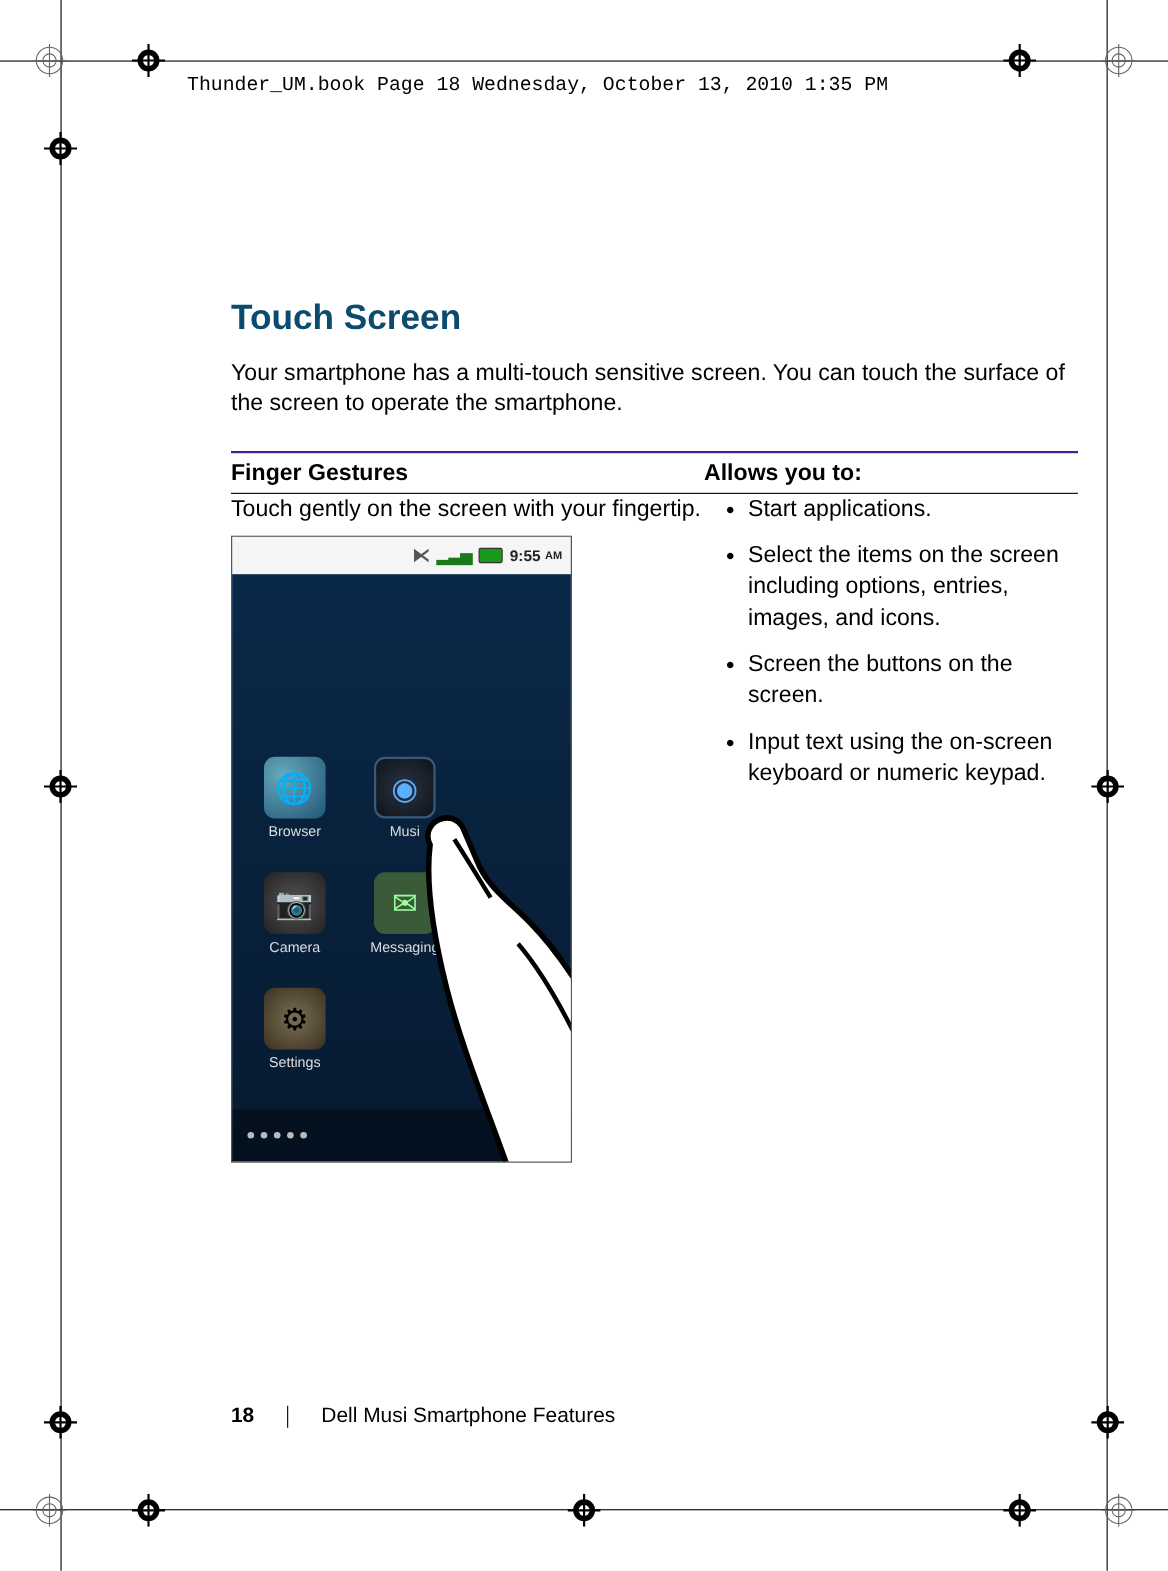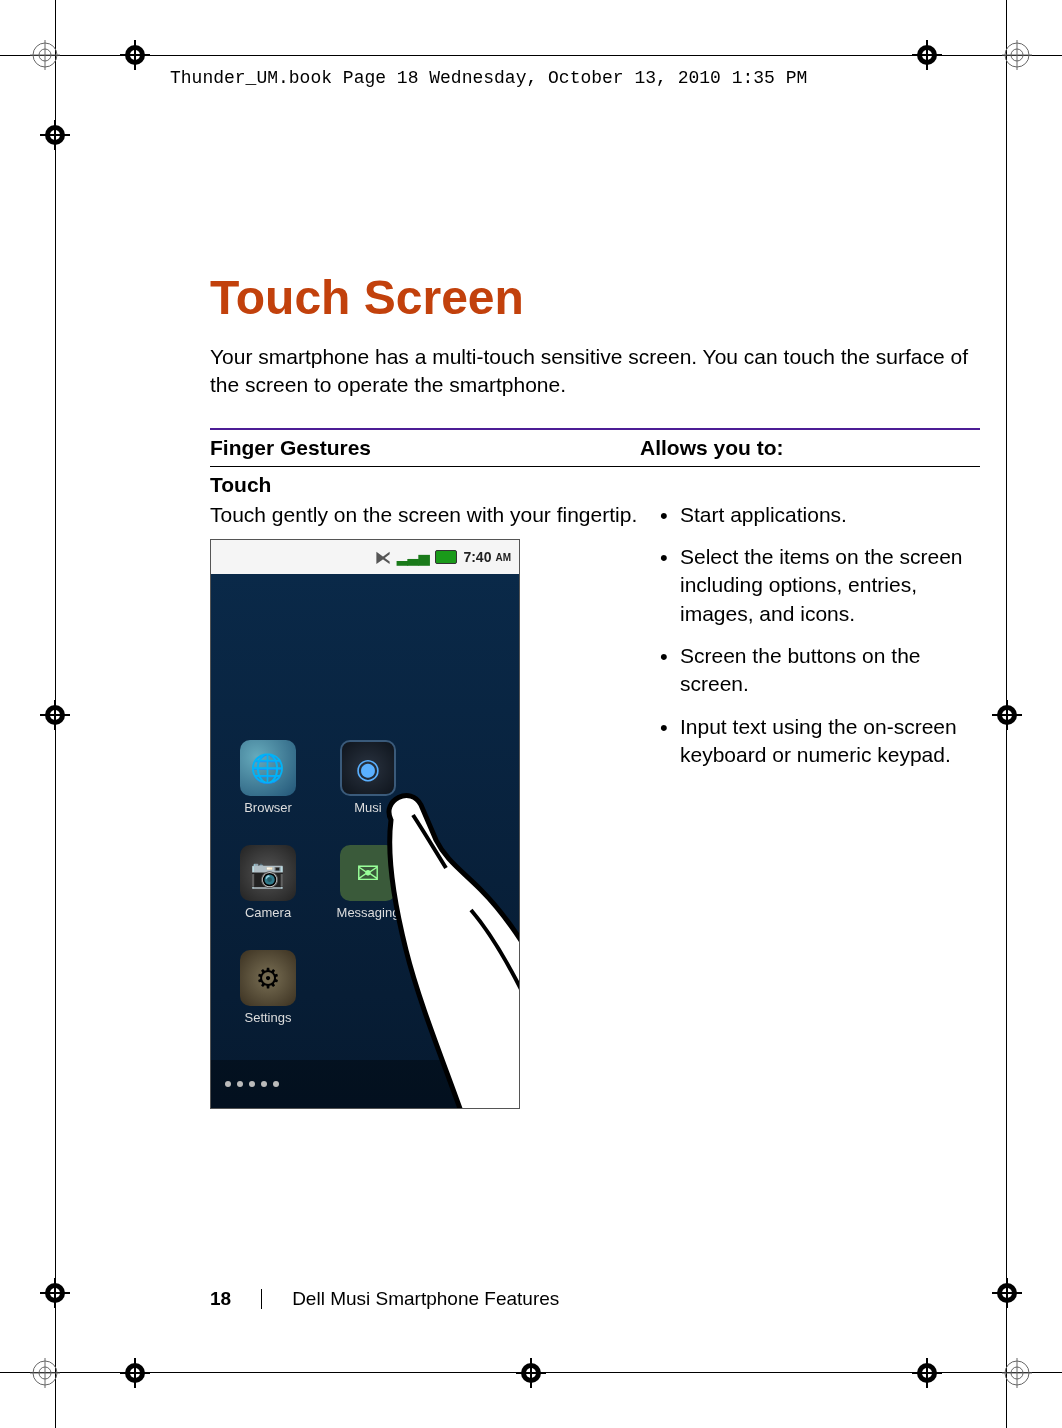--- a/index.html
+++ b/index.html
@@ -28,23 +28,23 @@
     font-size: 18px;
     color: #000;
   }
   .content {
     position: absolute;
     top: 270px;
     left: 210px;
     width: 770px;
   }
   h1.section-title {
-    font-size: 48px;
+    font-size: 32px;
     font-weight: 600;
-    color: #c2410c;
+    color: #0c4a6e;
     margin-bottom: 18px;
   }
   .intro {
     font-size: 21px;
     line-height: 1.35;
     margin-bottom: 28px;
   }
   .tbl-header {
     display: flex;
     border-top: 2px solid #4c1d95;
@@ -144,21 +144,21 @@
   .bullets li::before {
     content: "•";
     position: absolute;
     left: 0;
     top: 0;
     font-size: 22px;
   }
   .footer {
     position: absolute;
     left: 210px;
-    bottom: 118px;
+    bottom: 129px;
     font-size: 19px;
     display: flex;
     align-items: center;
     gap: 30px;
   }
   .footer .pg { font-weight: 700; }
   .footer .divider { width:1px; height:20px; background:#000; }
 </style>
 </head>
 <body>
@@ -258,32 +258,31 @@
 
 <div class="content">
   <h1 class="section-title">Touch Screen</h1>
   <p class="intro">Your smartphone has a multi-touch sensitive screen. You can touch the surface of the screen to operate the smartphone.</p>
 
   <div class="tbl-header">
     <div class="col1">Finger Gestures</div>
     <div class="col2">Allows you to:</div>
   </div>
 
-  <div class="row-title">Touch</div>
 
   <div class="row-body">
     <div class="col1">
       <p class="touch-desc">Touch gently on the screen with your fingertip.</p>
 
       <div class="phone-figure">
         <div class="status-bar">
           <span class="wifi">⧔</span>
           <span class="sig">▂▃▅</span>
           <span class="batt"></span>
-          <span>7:40</span>
+          <span>9:55</span>
             <span class="time-am">AM</span>
         </div>
 
         <div class="icon-grid">
           <div class="app">
             <div class="ic ic-browser">🌐</div>
             <div class="lbl">Browser</div>
           </div>
           <div class="app">
             <div class="ic ic-music">◉</div>

